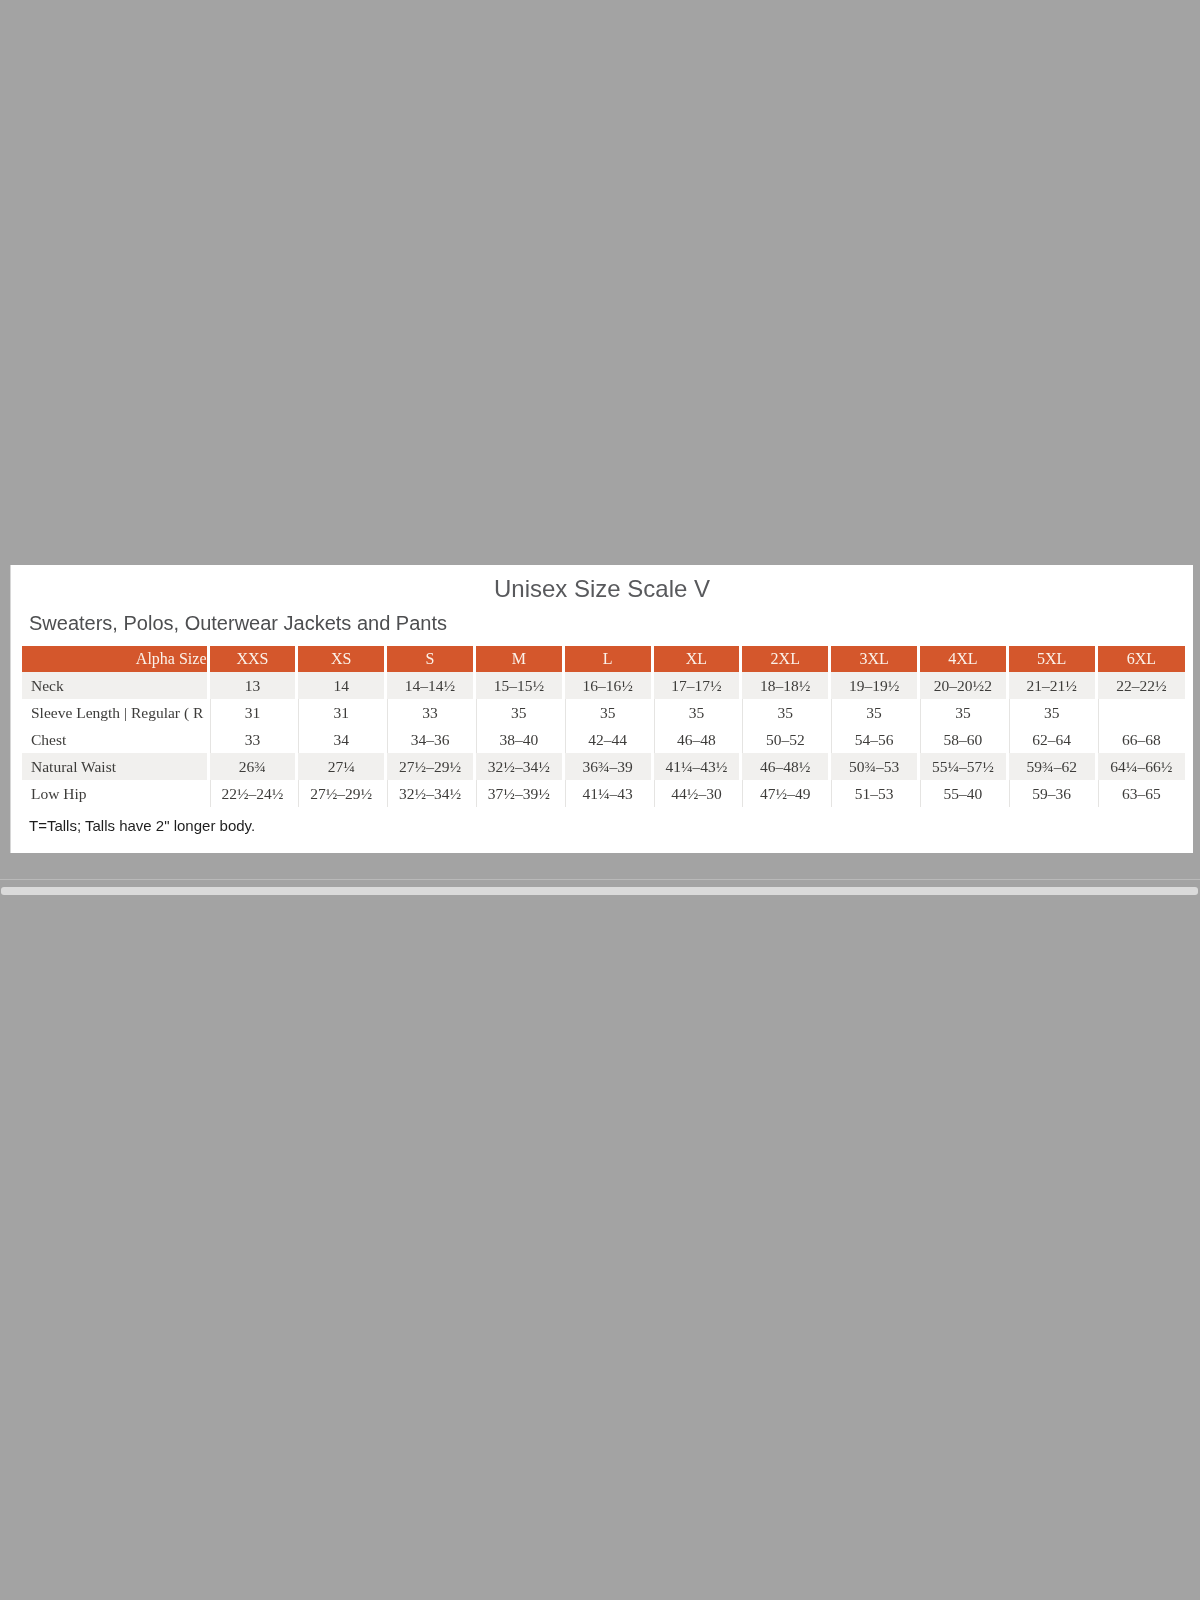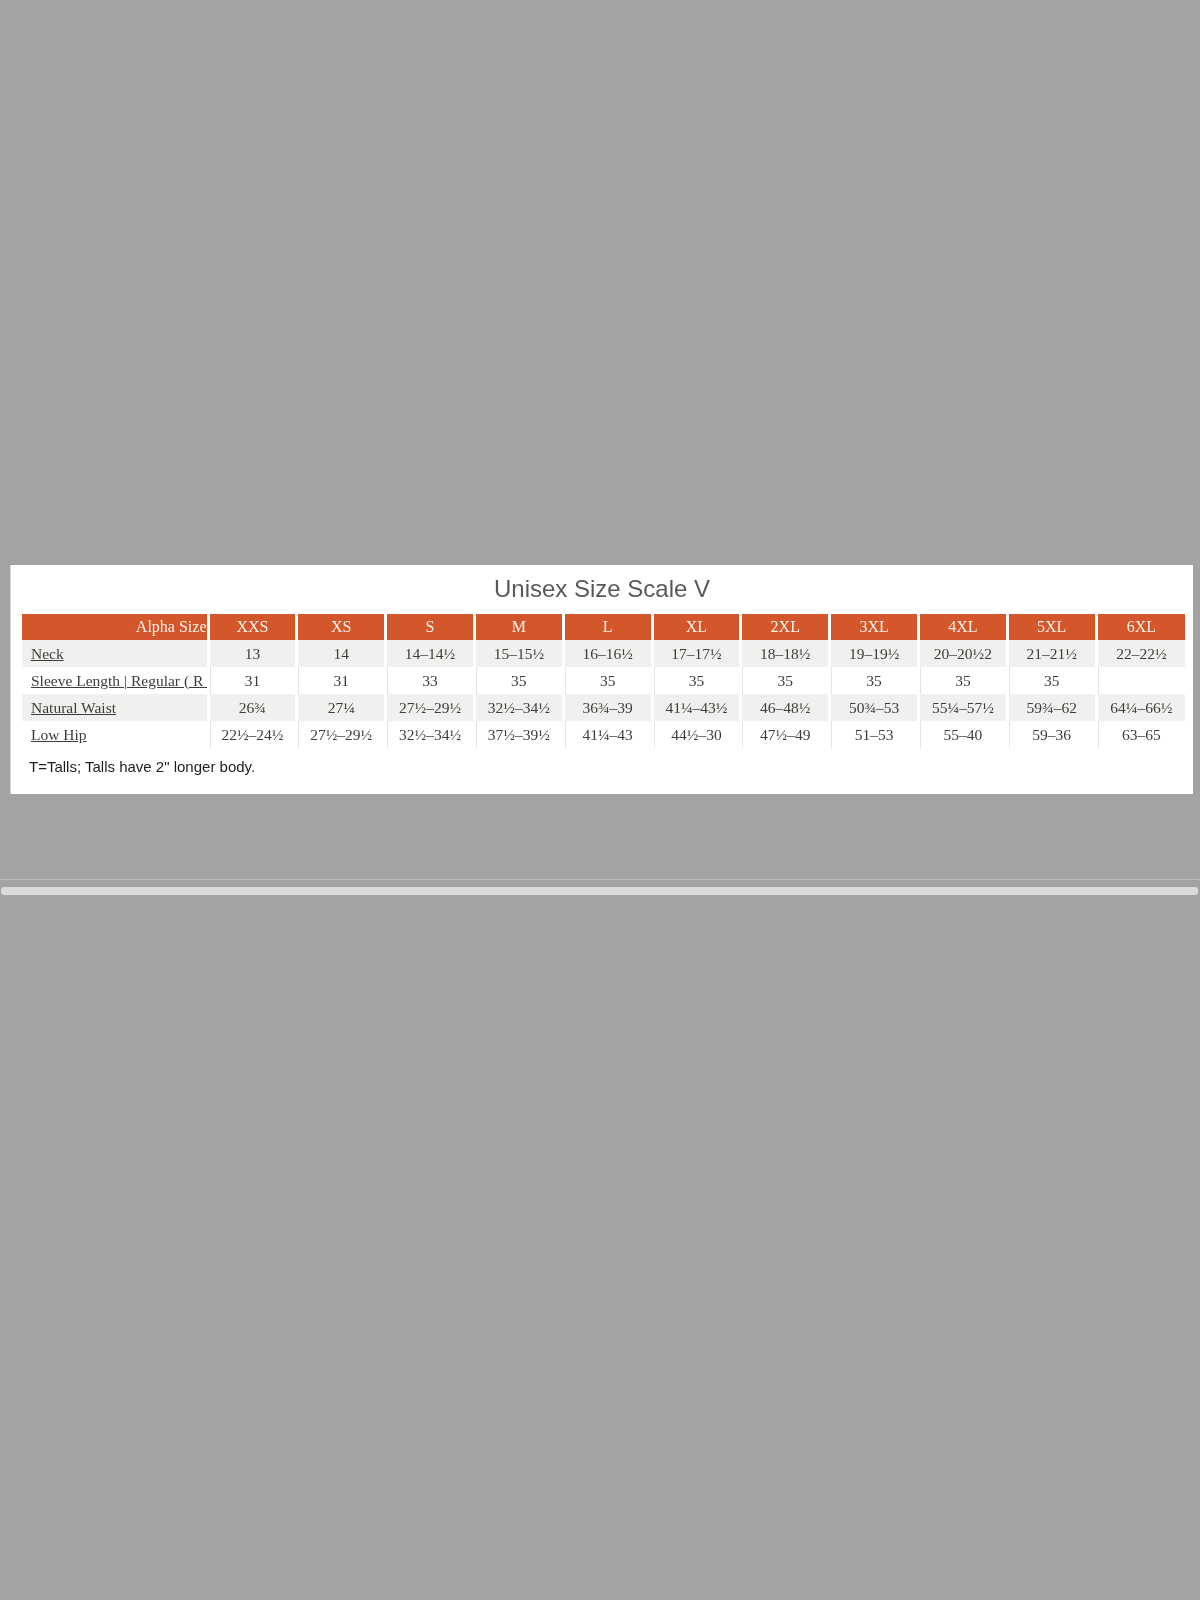--- a/index.html
+++ b/index.html
@@ -76,21 +76,20 @@
   }
   table.size-table tr.plain td + td {
     box-shadow: inset 1px 0 0 #e5e4e2;
   }
   table.size-table tr.shade td {
     background: #f1f0ee;
   }
   table.size-table td.rowlabel {
     text-align: left;
     padding-left: 9px;
-    text-decoration: underline;
   }
   .footnote {
     margin: 9px 0 0 18px;
     font-size: 15px;
     line-height: 19px;
     color: #1e1e1e;
   }
   .divider-line {
     position: absolute;
     top: 879px;
@@ -107,20 +106,21 @@
     background: #dadada;
     border-radius: 3px;
   }
 </style>
 </head>
 <body>
 
 <div class="page">
   <div class="card">
     <div class="card-title">Unisex Size Scale V</div>
+    <div class="card-subtitle">Sweaters, Polos, Outerwear Jackets and Pants</div>
     <table class="size-table">
       <colgroup>
         <col class="label-col">
       </colgroup>
       <thead>
         <tr id="head-row">
             <th>Alpha Size</th>
             <th>XXS</th>
             <th>XS</th>
             <th>S</th>
@@ -156,20 +156,34 @@
             <td>33</td>
             <td>35</td>
             <td>35</td>
             <td>35</td>
             <td>35</td>
             <td>35</td>
             <td>35</td>
             <td>35</td>
             <td></td>
           </tr>
+          <tr class="plain">
+            <td class="rowlabel">Chest</td>
+            <td>33</td>
+            <td>34</td>
+            <td>34–36</td>
+            <td>38–40</td>
+            <td>42–44</td>
+            <td>46–48</td>
+            <td>50–52</td>
+            <td>54–56</td>
+            <td>58–60</td>
+            <td>62–64</td>
+            <td>66–68</td>
+          </tr>
           <tr class="shade">
             <td class="rowlabel">Natural Waist</td>
             <td>26¾</td>
             <td>27¼</td>
             <td>27½–29½</td>
             <td>32½–34½</td>
             <td>36¾–39</td>
             <td>41¼–43½</td>
             <td>46–48½</td>
             <td>50¾–53</td>

